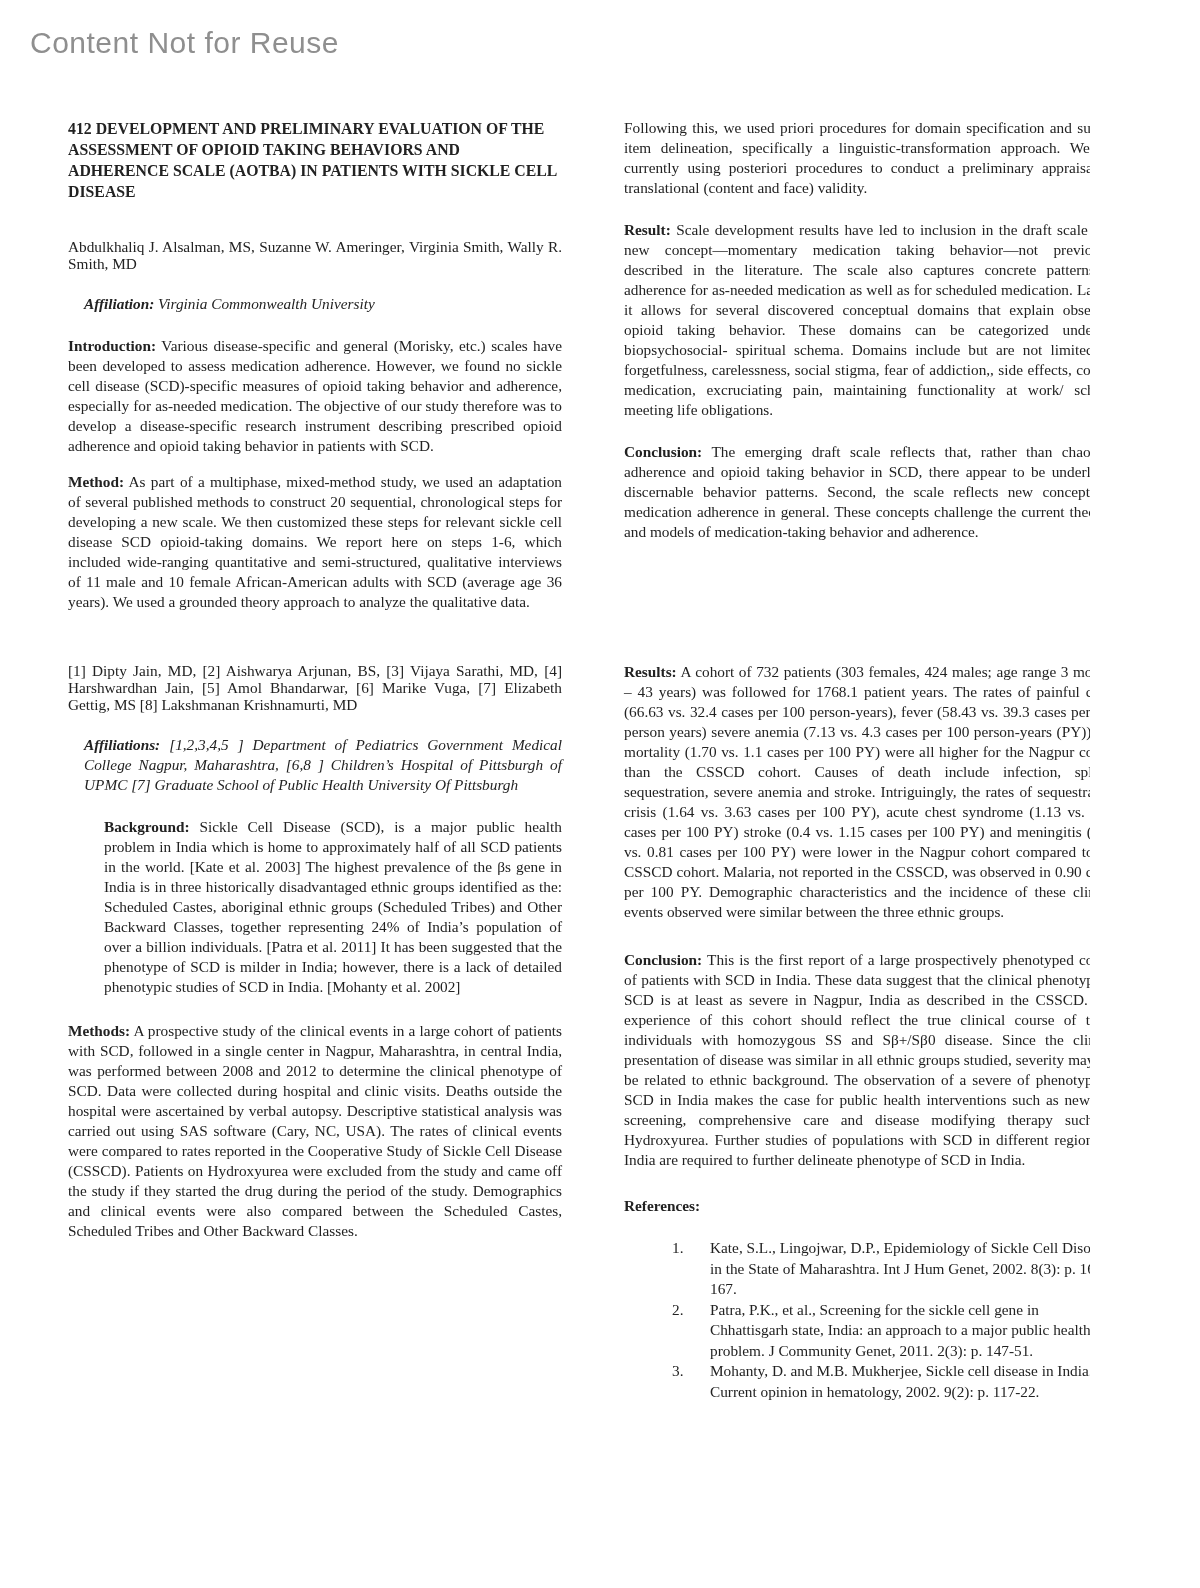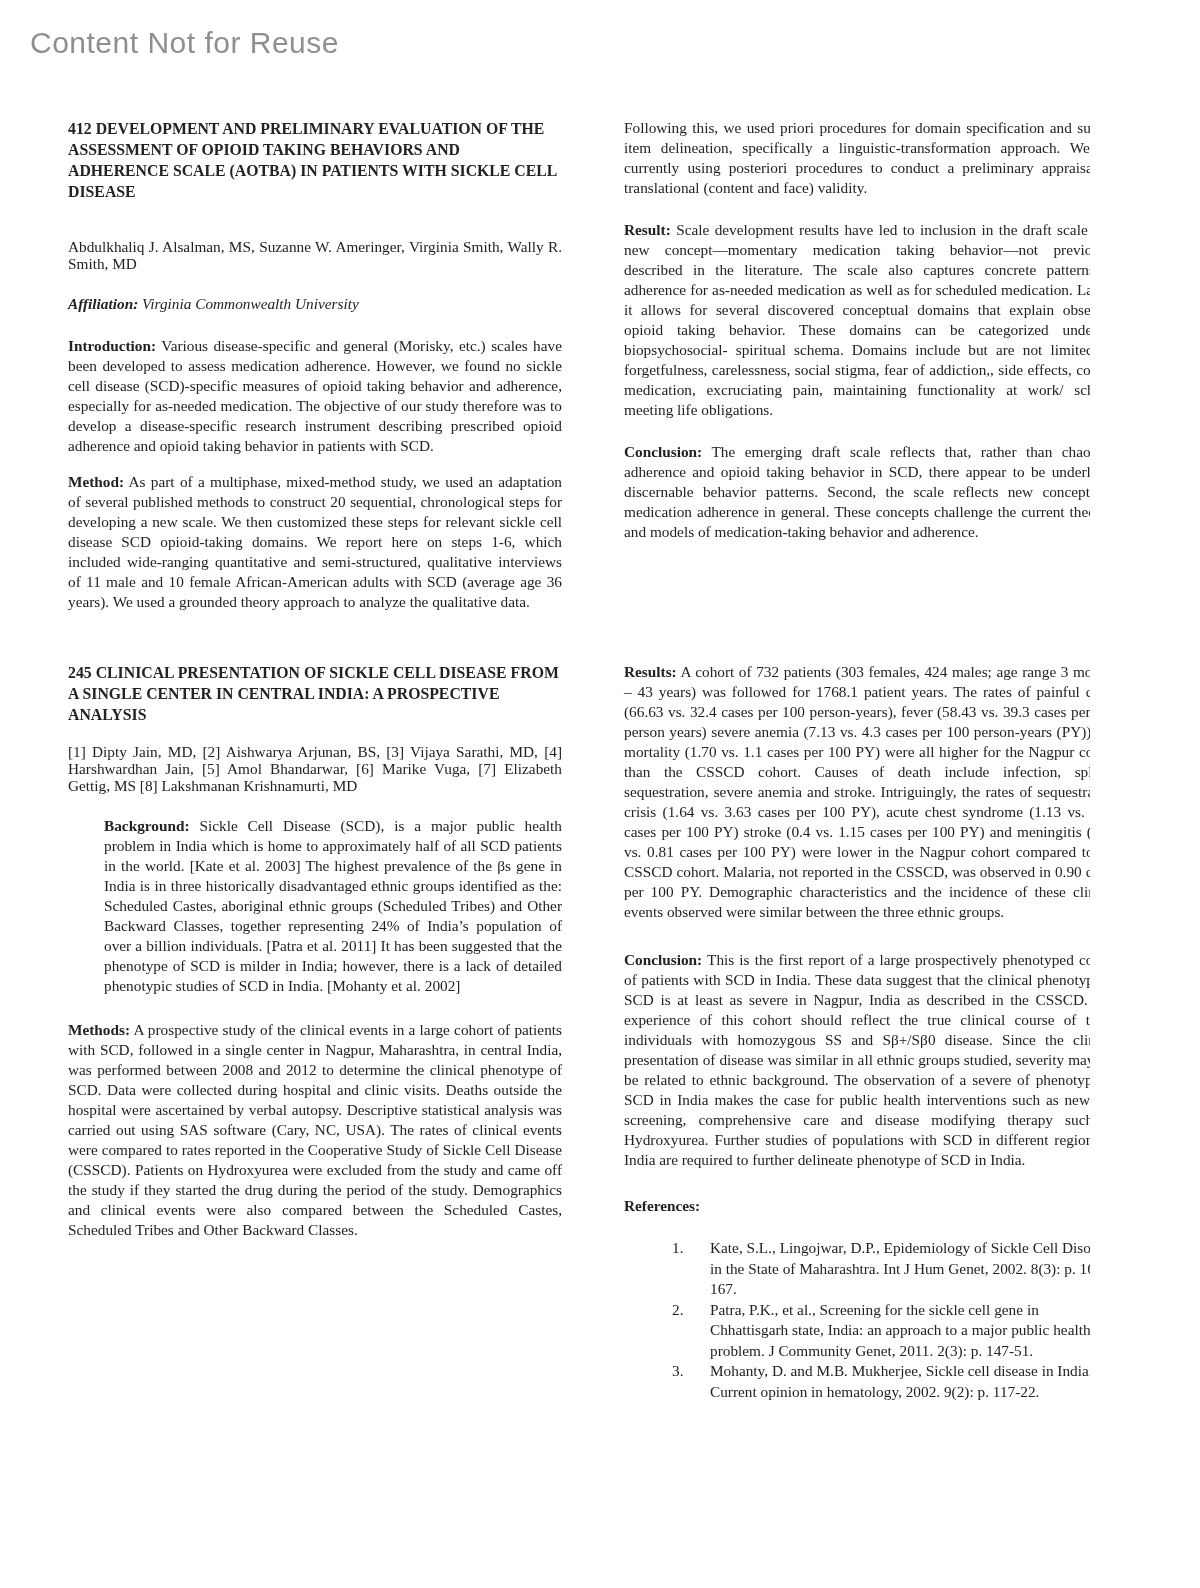--- a/index.html
+++ b/index.html
@@ -47,21 +47,21 @@
 
   .authors {
     font-size: 15.3px;
     line-height: 17px;
     margin: 0 0 22px 0;
     text-align: justify;
   }
   .affiliation {
     font-size: 15.3px;
     line-height: 20px;
-    margin: 0 0 22px 0;
+    margin: 0 0 22px 16px;
     text-align: justify;
     font-style: italic;
   }
   .affiliation .lbl { font-weight: bold; }
 
   .para {
     font-size: 15.3px;
     line-height: 20px;
     margin: 0 0 16px 0;
     text-align: justify;
@@ -107,22 +107,22 @@
       </div>
       <div class="col right">
         <p class="para">Following this, we used priori procedures for domain specification and survey item delineation, specifically a linguistic-transformation approach. We are currently using posteriori procedures to conduct a preliminary appraisal of translational (content and face) validity.</p>
         <p class="para"><span class="lbl">Result:</span> <span>Scale development results have led to inclusion in the draft scale of a new concept—momentary medication taking behavior—not previously described in the literature. The scale also captures concrete patterns of adherence for as-needed medication as well as for scheduled medication. Lastly, it allows for several discovered conceptual domains that explain observed opioid taking behavior. These domains can be categorized under a biopsychosocial- spiritual schema. Domains include but are not limited to: forgetfulness, carelessness, social stigma, fear of addiction,, side effects, cost of medication, excruciating pain, maintaining functionality at work/ school, meeting life obligations.</span></p>
         <p class="para"><span class="lbl">Conclusion:</span> <span>The emerging draft scale reflects that, rather than chaos in adherence and opioid taking behavior in SCD, there appear to be underlying discernable behavior patterns. Second, the scale reflects new concepts of medication adherence in general. These concepts challenge the current theories and models of medication-taking behavior and adherence.</span></p>
       </div>
     </section>
 
     <section class="abstract-row row2">
       <div class="col left">
-        <h1 class="title">245 CLINICAL PRESENTATION OF SICKLE CELL DISEASE FROM A SINGLE CENTER IN CENTRAL INDIA: A PROSPECTIVE ANALYSIS</h1>
         <p class="authors">[1] Dipty Jain, MD, [2] Aishwarya Arjunan, BS, [3] Vijaya Sarathi, MD, [4] Harshwardhan Jain, [5] Amol Bhandarwar, [6] Marike Vuga, [7] Elizabeth Gettig, MS [8] Lakshmanan Krishnamurti, MD</p>
+        <p class="affiliation"><span class="lbl">Affiliations:</span> <span>[1,2,3,4,5 ] Department of Pediatrics Government Medical College Nagpur, Maharashtra, [6,8 ] Children’s Hospital of Pittsburgh of UPMC [7] Graduate School of Public Health University Of Pittsburgh</span></p>
         <p class="para gap-lg"><span class="lbl">Background:</span> <span>Sickle Cell Disease (SCD), is a major public health problem in India which is home to approximately half of all SCD patients in the world. [Kate et al. 2003] The highest prevalence of the βs gene in India is in three historically disadvantaged ethnic groups identified as the: Scheduled Castes, aboriginal ethnic groups (Scheduled Tribes) and Other Backward Classes, together representing 24% of India’s population of over a billion individuals. [Patra et al. 2011] It has been suggested that the phenotype of SCD is milder in India; however, there is a lack of detailed phenotypic studies of SCD in India. [Mohanty et al. 2002]</span></p>
         <p class="para"><span class="lbl">Methods:</span> <span>A prospective study of the clinical events in a large cohort of patients with SCD, followed in a single center in Nagpur, Maharashtra, in central India, was performed between 2008 and 2012 to determine the clinical phenotype of SCD. Data were collected during hospital and clinic visits. Deaths outside the hospital were ascertained by verbal autopsy. Descriptive statistical analysis was carried out using SAS software (Cary, NC, USA). The rates of clinical events were compared to rates reported in the Cooperative Study of Sickle Cell Disease (CSSCD). Patients on Hydroxyurea were excluded from the study and came off the study if they started the drug during the period of the study. Demographics and clinical events were also compared between the Scheduled Castes, Scheduled Tribes and Other Backward Classes.</span></p>
       </div>
       <div class="col right">
         <p class="para results-para"><span class="lbl">Results:</span> <span>A cohort of 732 patients (303 females, 424 males; age range 3 months – 43 years) was followed for 1768.1 patient years. The rates of painful crisis (66.63 vs. 32.4 cases per 100 person-years), fever (58.43 vs. 39.3 cases per 100 person years) severe anemia (7.13 vs. 4.3 cases per 100 person-years (PY)) and mortality (1.70 vs. 1.1 cases per 100 PY) were all higher for the Nagpur cohort than the CSSCD cohort. Causes of death include infection, splenic sequestration, severe anemia and stroke. Intriguingly, the rates of sequestration crisis (1.64 vs. 3.63 cases per 100 PY), acute chest syndrome (1.13 vs. 24.5 cases per 100 PY) stroke (0.4 vs. 1.15 cases per 100 PY) and meningitis (0.11 vs. 0.81 cases per 100 PY) were lower in the Nagpur cohort compared to the CSSCD cohort.  Malaria, not reported in the CSSCD, was observed in 0.90 cases per 100 PY. Demographic characteristics and the incidence of these clinical events observed were similar between the three ethnic groups.</span></p>
         <p class="para conclusion2-para"><span class="lbl">Conclusion:</span> <span>This is the first report of a large prospectively phenotyped cohort of patients with SCD in India. These data suggest that the clinical phenotype of SCD is at least as severe in Nagpur, India as described in the CSSCD. The experience of this cohort should reflect the true clinical course of those individuals with homozygous SS and Sβ+/Sβ0 disease. Since the clinical presentation of disease was similar in all ethnic groups studied, severity may not be related to ethnic background. The observation of a severe of phenotype of SCD in India makes the case for public health interventions such as newborn screening, comprehensive care and disease modifying therapy such as Hydroxyurea. Further studies of populations with SCD in different regions of India are required to further delineate phenotype of SCD in India.</span></p>
         <h2 class="ref-heading">References:</h2>
         <div class="ref-list">
           <div class="ref-item">
             <span class="ref-num">1.</span>

